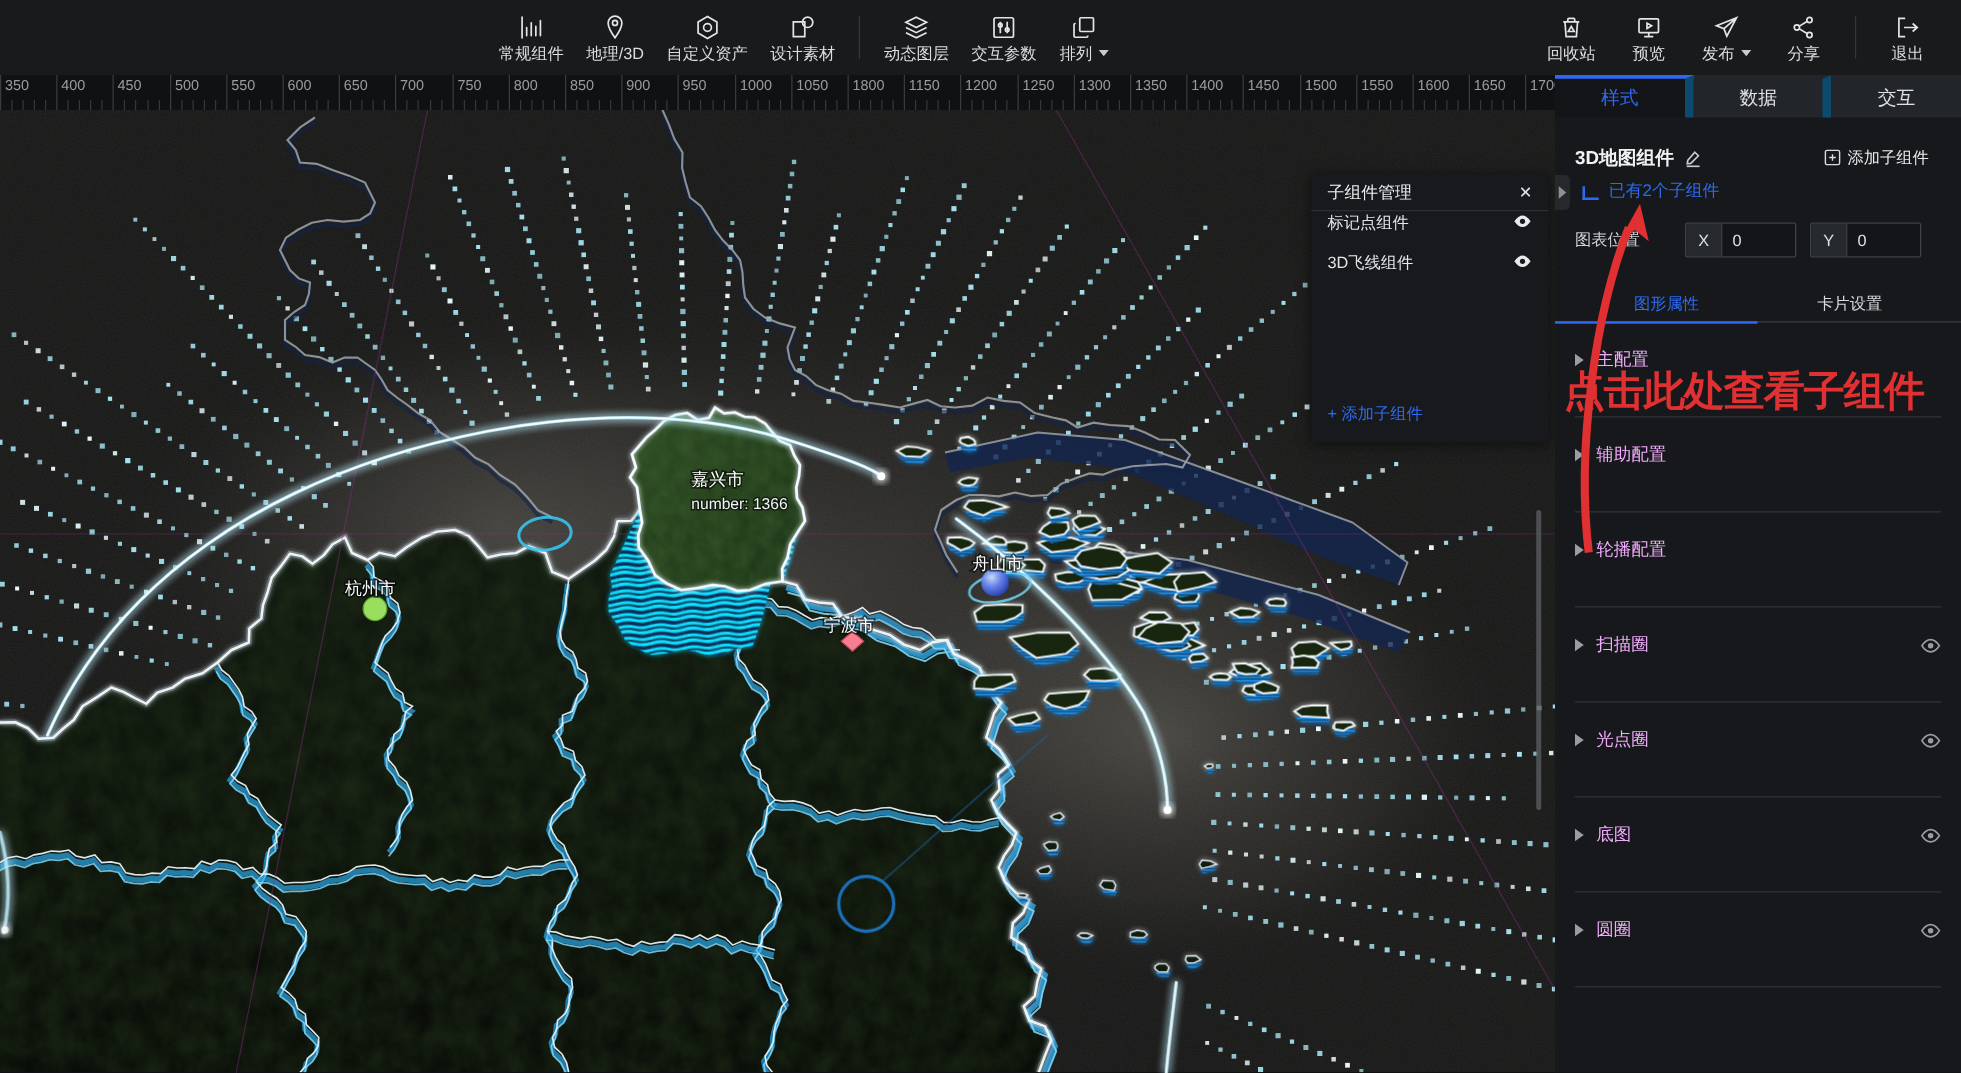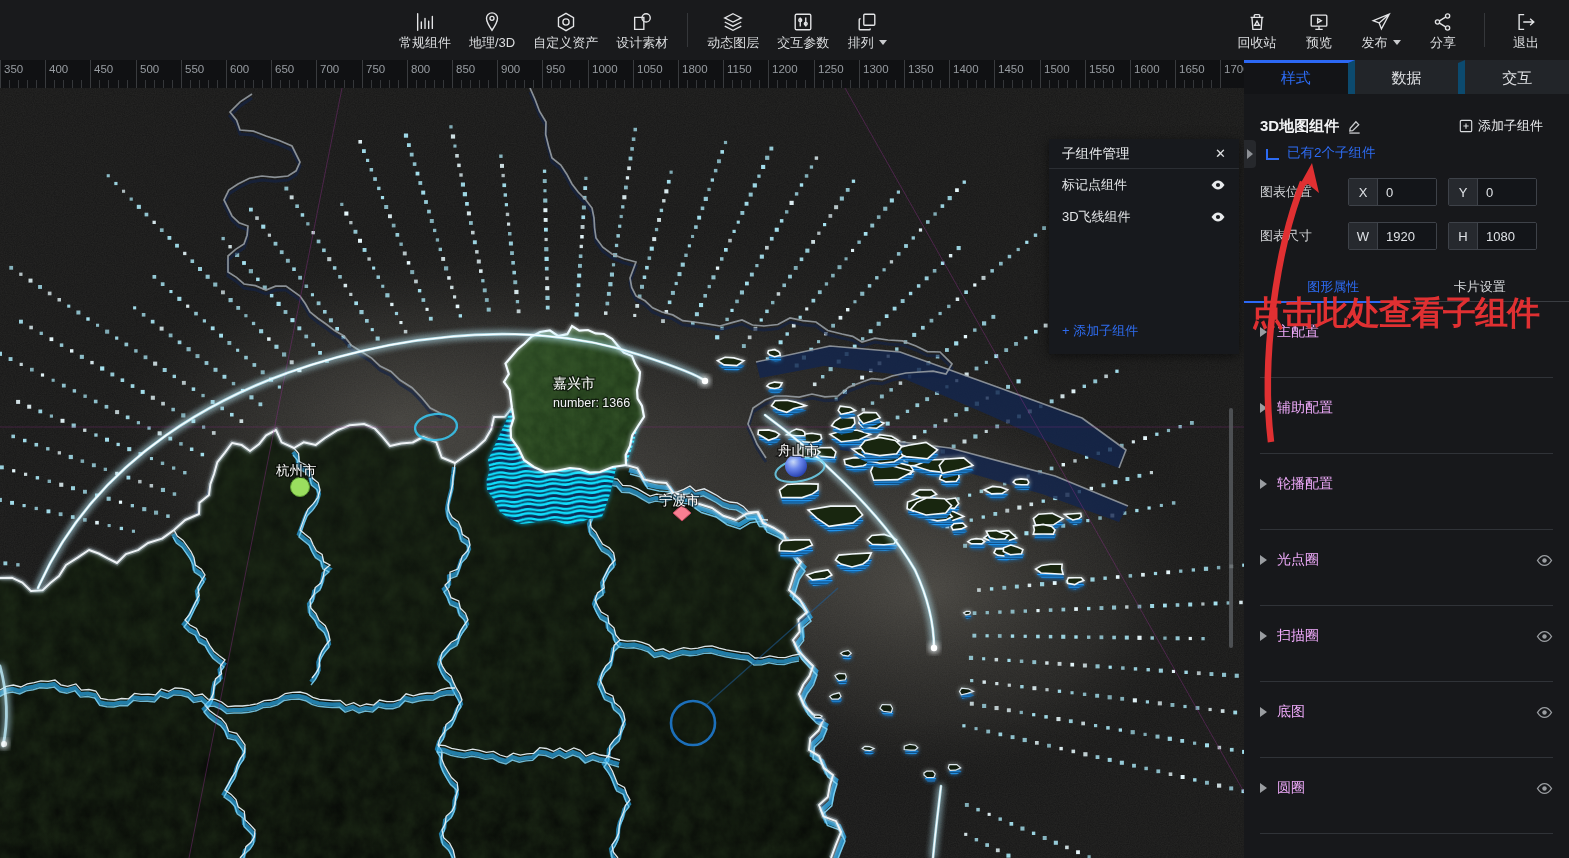--- a/index.html
+++ b/index.html
@@ -32,21 +32,21 @@
   #scene { position:absolute; left:0; top:0; }
 
   
   #subpanel { position:absolute; left:1049px; top:51px; width:190px; height:215px;
               background:#17191d; box-shadow:0 2px 10px rgba(0,0,0,.55); z-index:5;
               display:flex; flex-direction:column; }
   #subpanel-header { height:30px; display:flex; align-items:center; justify-content:space-between;
                      padding:0 13px; border-bottom:1px solid #2b2e33; flex:none; }
   #subpanel-title { font-size:13.5px; color:#eceef0; }
   #subpanel-close { font-size:13px; color:#e0e2e4; cursor:pointer; line-height:1; }
-  .subpanel-row { height:32px; display:flex; align-items:center; justify-content:space-between; padding:0 13px; cursor:pointer; flex:none; }
+  .subpanel-row { height:32px; display:flex; justify-content:space-between; padding:0 13px; cursor:pointer; flex:none; }
   .subpanel-row .row-label { font-size:13px; color:#e4e6e8; }
   .eye-icon svg { width:16px; height:16px; display:block; }
   #subpanel-add { margin-top:auto; padding:0 13px 14px; font-size:13px; color:#2e6cf0; cursor:pointer; }
 
   
   #canvas-scrollbar { position:absolute; right:11px; top:320px; width:4px; height:240px; background:#595c60; border-radius:2px; opacity:.8; }
 
   
   #inspector { width:325px; background:#17181b; position:relative; display:flex; flex-direction:column; }
   #insp-tabs { display:flex; height:34px; flex:none; }
@@ -1626,31 +1626,20 @@
           <div class="input-group">
             <span class="input-prefix">X</span>
             <input class="input-value" value="0" style="">
           </div>
           <div class="input-group">
             <span class="input-prefix">Y</span>
             <input class="input-value" value="0" style="">
           </div>
         </div>
 
-        <div class="field-row">
-          <span class="field-label">图表尺寸</span>
-          <div class="input-group">
-            <span class="input-prefix">W</span>
-            <input class="input-value" value="1920" style="">
-          </div>
-          <div class="input-group">
-            <span class="input-prefix">H</span>
-            <input class="input-value" value="1080" style="">
-          </div>
-        </div>
 
         <div id="insp-subtabs">
           <div class="insp-subtab active">图形属性</div>
           <div class="insp-subtab">卡片设置</div>
           <div id="subtab-line"></div>
           <div id="subtab-line-active"></div>
         </div>
 
         <div class="insp-section no-eye">
           <div class="sec-head">
@@ -1669,33 +1658,33 @@
         <div class="insp-section no-eye">
           <div class="sec-head">
             <span class="sec-caret"></span>
             <span class="sec-label">轮播配置</span>
 
           </div>
         </div>
         <div class="insp-section">
           <div class="sec-head">
             <span class="sec-caret"></span>
-            <span class="sec-label">光点圈</span>
+            <span class="sec-label">扫描圈</span>
             <span class="sec-eye">
                 <svg viewBox="0 0 17 17" fill="none" stroke="#9a9da1" stroke-width="1.4">
                   <path d="M1.5 8.5 C3.6 5.1 6.2 3.6 8.5 3.6 S13.4 5.1 15.5 8.5 C13.4 11.9 10.8 13.4 8.5 13.4 S3.6 11.9 1.5 8.5 z"></path>
                   <circle cx="8.5" cy="8.5" r="2.2" fill="#9a9da1" stroke="none"></circle>
                 </svg>
               </span>
           </div>
         </div>
         <div class="insp-section">
           <div class="sec-head">
             <span class="sec-caret"></span>
-            <span class="sec-label">扫描圈</span>
+            <span class="sec-label">光点圈</span>
             <span class="sec-eye">
                 <svg viewBox="0 0 17 17" fill="none" stroke="#9a9da1" stroke-width="1.4">
                   <path d="M1.5 8.5 C3.6 5.1 6.2 3.6 8.5 3.6 S13.4 5.1 15.5 8.5 C13.4 11.9 10.8 13.4 8.5 13.4 S3.6 11.9 1.5 8.5 z"></path>
                   <circle cx="8.5" cy="8.5" r="2.2" fill="#9a9da1" stroke="none"></circle>
                 </svg>
               </span>
           </div>
         </div>
         <div class="insp-section">
           <div class="sec-head">

